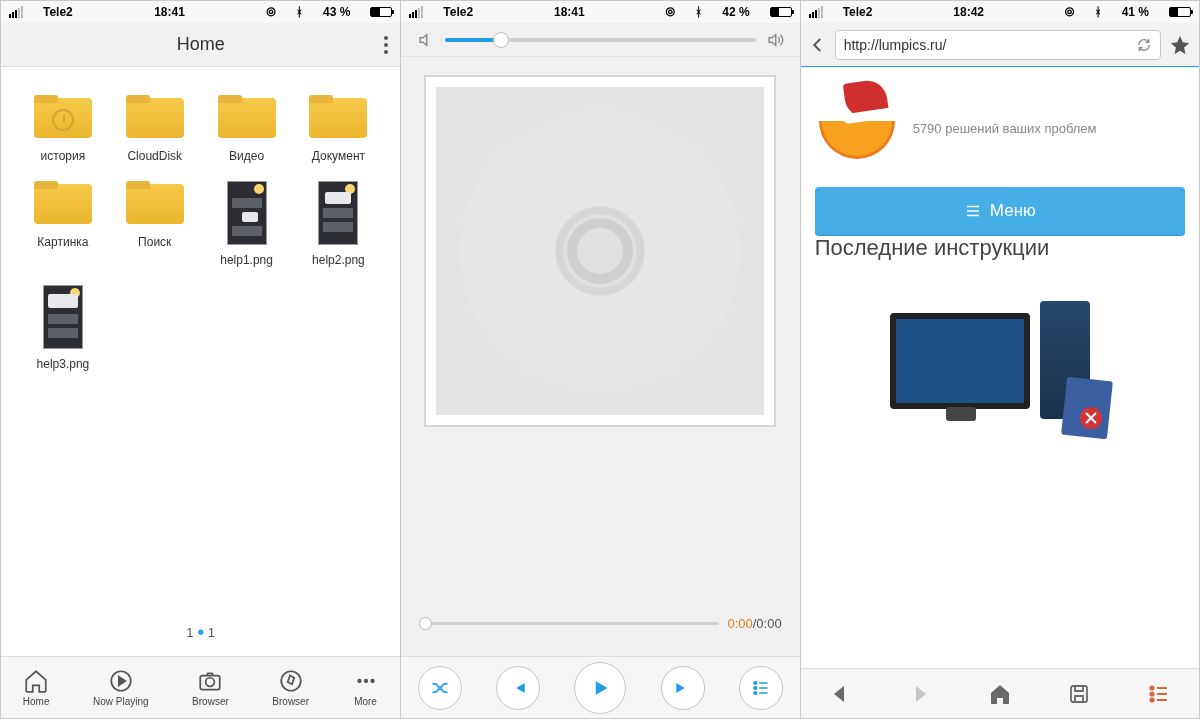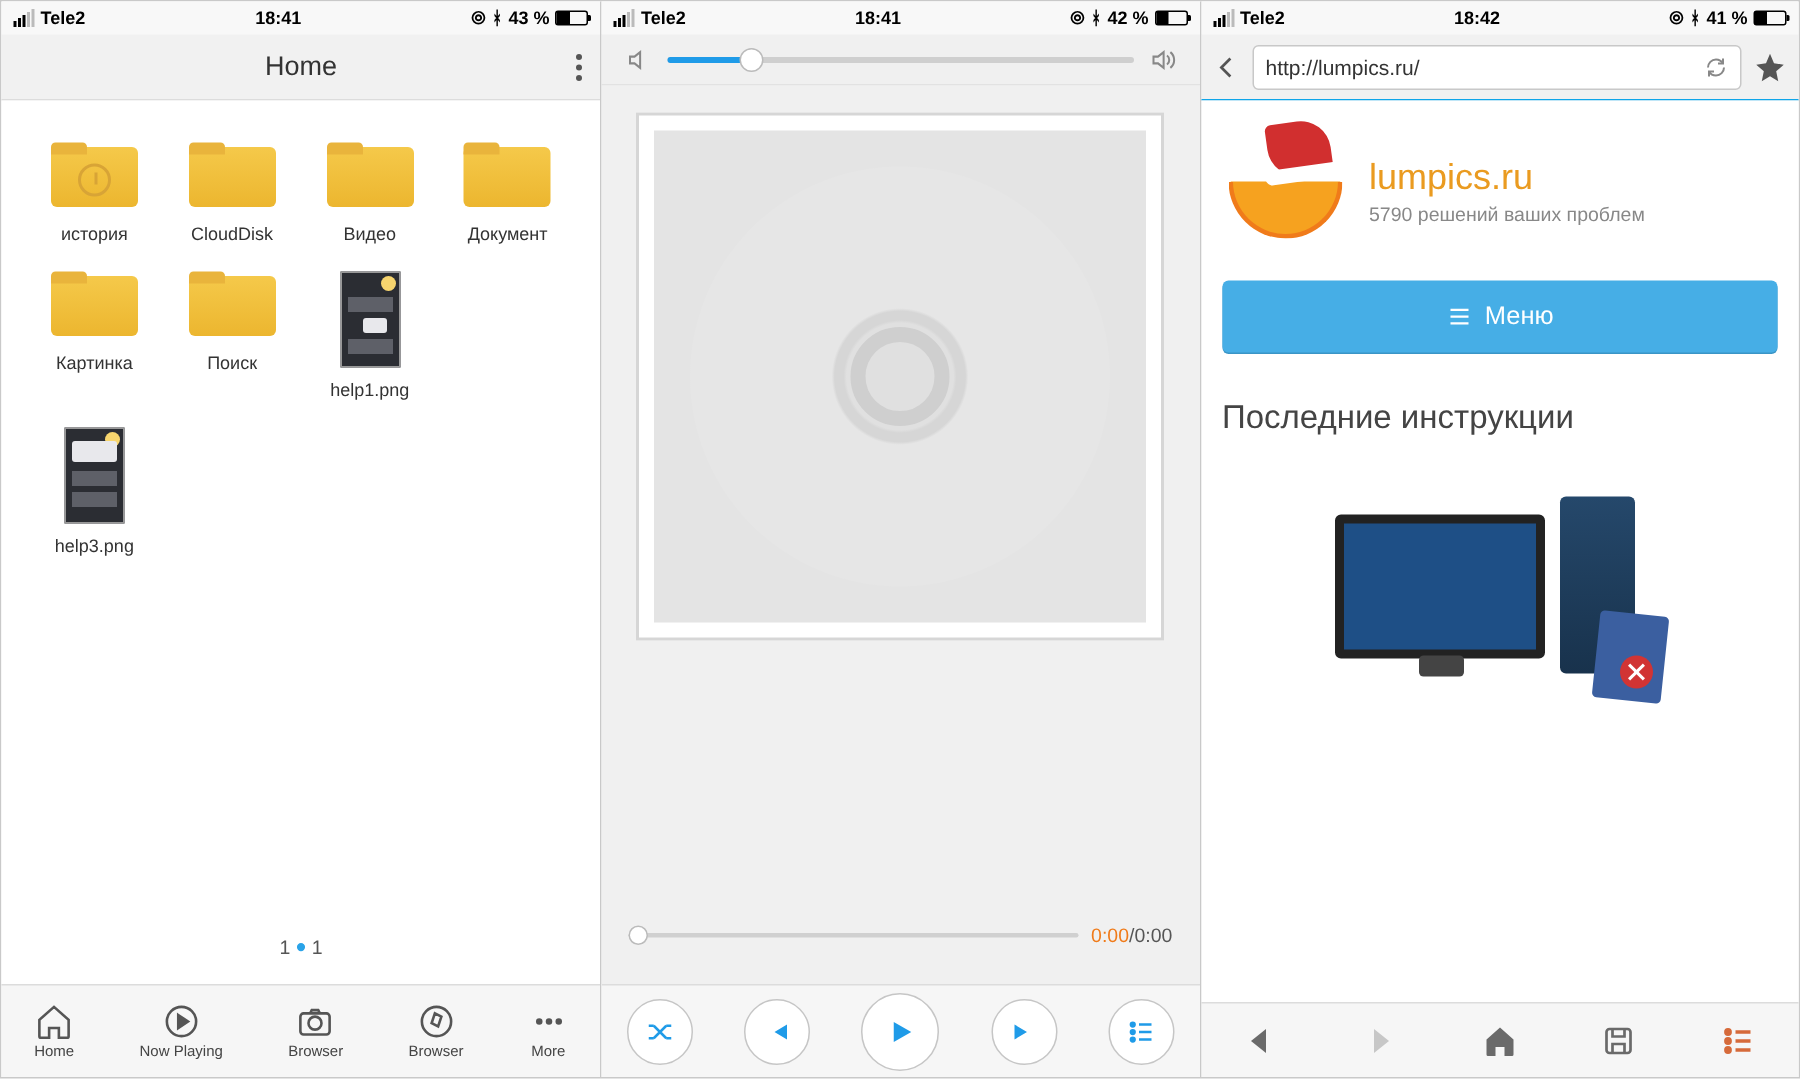--- a/index.html
+++ b/index.html
@@ -20,21 +20,21 @@
   }
   .screen + .screen { border-left: 1px solid #c9c9c9; }
 
   
   .status-bar {
     height: 22px; padding: 0 8px;
     display: flex; align-items: center; justify-content: space-between;
     font-size: 12px; font-weight: 600; color: #000;
     background: #f8f8f8;
   }
-  .status-left, .status-right { display: flex; align-items: center; gap: 4px; justify-content: space-between; }
+  .status-left, .status-right { display: flex; align-items: center; gap: 20px; justify-content: space-between; }
   .status-time { font-weight: 700; }
   .sig-bars { display: flex; align-items: flex-end; gap: 1px; }
   .sig-bars span { width: 2px; background: #000; }
   .sig-bars span:nth-child(1){height:4px}.sig-bars span:nth-child(2){height:6px}
   .sig-bars span:nth-child(3){height:8px}.sig-bars span:nth-child(4){height:10px;background:#bbb}
   .sig-bars span:nth-child(5){height:12px;background:#bbb}
   .batt { width:22px; height:10px; border:1px solid #000; border-radius:2px; position:relative; }
   .batt::after{content:"";position:absolute;right:-3px;top:2px;width:2px;height:4px;background:#000;border-radius:0 1px 1px 0;}
   .batt i{display:block;height:100%;background:#000;}
 
@@ -127,21 +127,21 @@
   .orange-logo .slice{width:76px;height:38px;background:#f6a21f;border-radius:0 0 76px 76px;border:3px solid #f07b1a;border-top:none;position:absolute;bottom:8px;left:0;}
   .orange-logo .hat{position:absolute;top:-6px;left:26px;width:42px;height:36px;background:#d12f2f;border-radius:4px 20px 4px 20px;transform:rotate(-8deg);}
   .orange-logo .hat::after{content:"";position:absolute;bottom:-4px;left:-4px;width:50px;height:10px;background:#fff;border-radius:6px;}
   .orange-logo .pom{position:absolute;top:-8px;right:-2px;width:12px;height:12px;background:#fff;border-radius:50%;}
   .logo-txt .name{ font-size:24px; color:#ea9b20; font-weight:500;}
   .logo-txt .tag{ font-size:13px; color:#888; margin-top:2px;}
   .menu-btn{ width:100%; height:48px; background:#46aee6; color:#fff; border-radius:4px;
     display:flex; align-items:center; justify-content:center; gap:8px; font-size:17px; box-shadow:0 1px 0 #3a95c6;}
   .search-pill{ margin-top:40px; height:46px; border:1px solid #d8d8d8; border-radius:24px; padding:0 20px;
     display:flex; align-items:center; color:#bbb; font-size:15px;}
-  .section-h{ margin-top:30px; font-size:22px; color:#444; font-weight:400;}
+  .section-h{ font-size:22px; color:#444; font-weight:400;}
   .pc-illus{ margin:32px auto 0; width:240px; height:140px; position:relative;}
   .monitor{position:absolute;left:10px;top:20px;width:140px;height:96px;background:#1e4f86;border:6px solid #222;border-radius:4px;}
   .monitor::after{content:"";position:absolute;bottom:-18px;left:50px;width:30px;height:14px;background:#444;border-radius:3px;}
   .tower{position:absolute;right:30px;top:8px;width:50px;height:118px;background:linear-gradient(#25486b,#18324c);border-radius:4px;}
   .book{position:absolute;right:10px;bottom:-4px;width:46px;height:58px;background:#3b5fa0;border-radius:3px;transform:rotate(6deg);}
   .errx{position:absolute;right:18px;bottom:4px;width:22px;height:22px;background:#d13434;border-radius:50%;}
   .errx::before,.errx::after{content:"";position:absolute;top:10px;left:4px;width:14px;height:2px;background:#fff;}
   .errx::before{transform:rotate(45deg);} .errx::after{transform:rotate(-45deg);}
   .browser-bar{ height:50px; background:#f6f6f6; border-top:1px solid #dcdcdc; display:flex; align-items:center; justify-content:space-around;}
   .browser-bar svg{width:24px;height:24px;}
@@ -213,20 +213,29 @@
       </div>
       <div class="grid-item">
         <div class="thumb">
           <span class="bulb"></span>
             <span class="blk" style="top:16px"></span>
           <span class="wht" style="top:30px;left:14px;width:16px;height:10px"></span>
           <span class="blk" style="top:44px"></span>
         </div>
         <span class="label">help1.png</span>
       </div>
+      <div class="grid-item">
+        <div class="thumb">
+          <span class="bulb"></span>
+          <span class="wht" style="top:10px;left:6px;width:26px;height:12px"></span>
+          <span class="blk" style="top:26px"></span>
+            <span class="blk" style="top:40px"></span>
+        </div>
+        <span class="label">help2.png</span>
+      </div>
       <div class="grid-item" style="grid-column:1">
         <div class="thumb">
           <span class="bulb"></span>
           <span class="wht" style="top:8px;left:4px;width:30px;height:14px"></span>
           <span class="blk" style="top:28px"></span>
             <span class="blk" style="top:42px"></span>
         </div>
         <span class="label">help3.png</span>
       </div>
     </div>
@@ -404,21 +413,20 @@
   </div>
 
   <div class="web-body">
     <div class="logo-row">
       <div class="orange-logo">
         <div class="slice"></div>
           <div class="hat"></div>
           <div class="pom"></div>
       </div>
       <div class="logo-txt">
-        <div class="name">lumpics.ru</div>
         <div class="tag">5790 решений ваших проблем</div>
       </div>
     </div>
     <div class="menu-btn">
       <svg width="18" height="18" viewBox="0 0 24 24" stroke="#fff" stroke-width="2">
           <path d="M4 6h16M4 12h16M4 18h16"></path>
         </svg>
       <span>Меню</span>
     </div>
     <div class="section-h">Последние инструкции</div>

